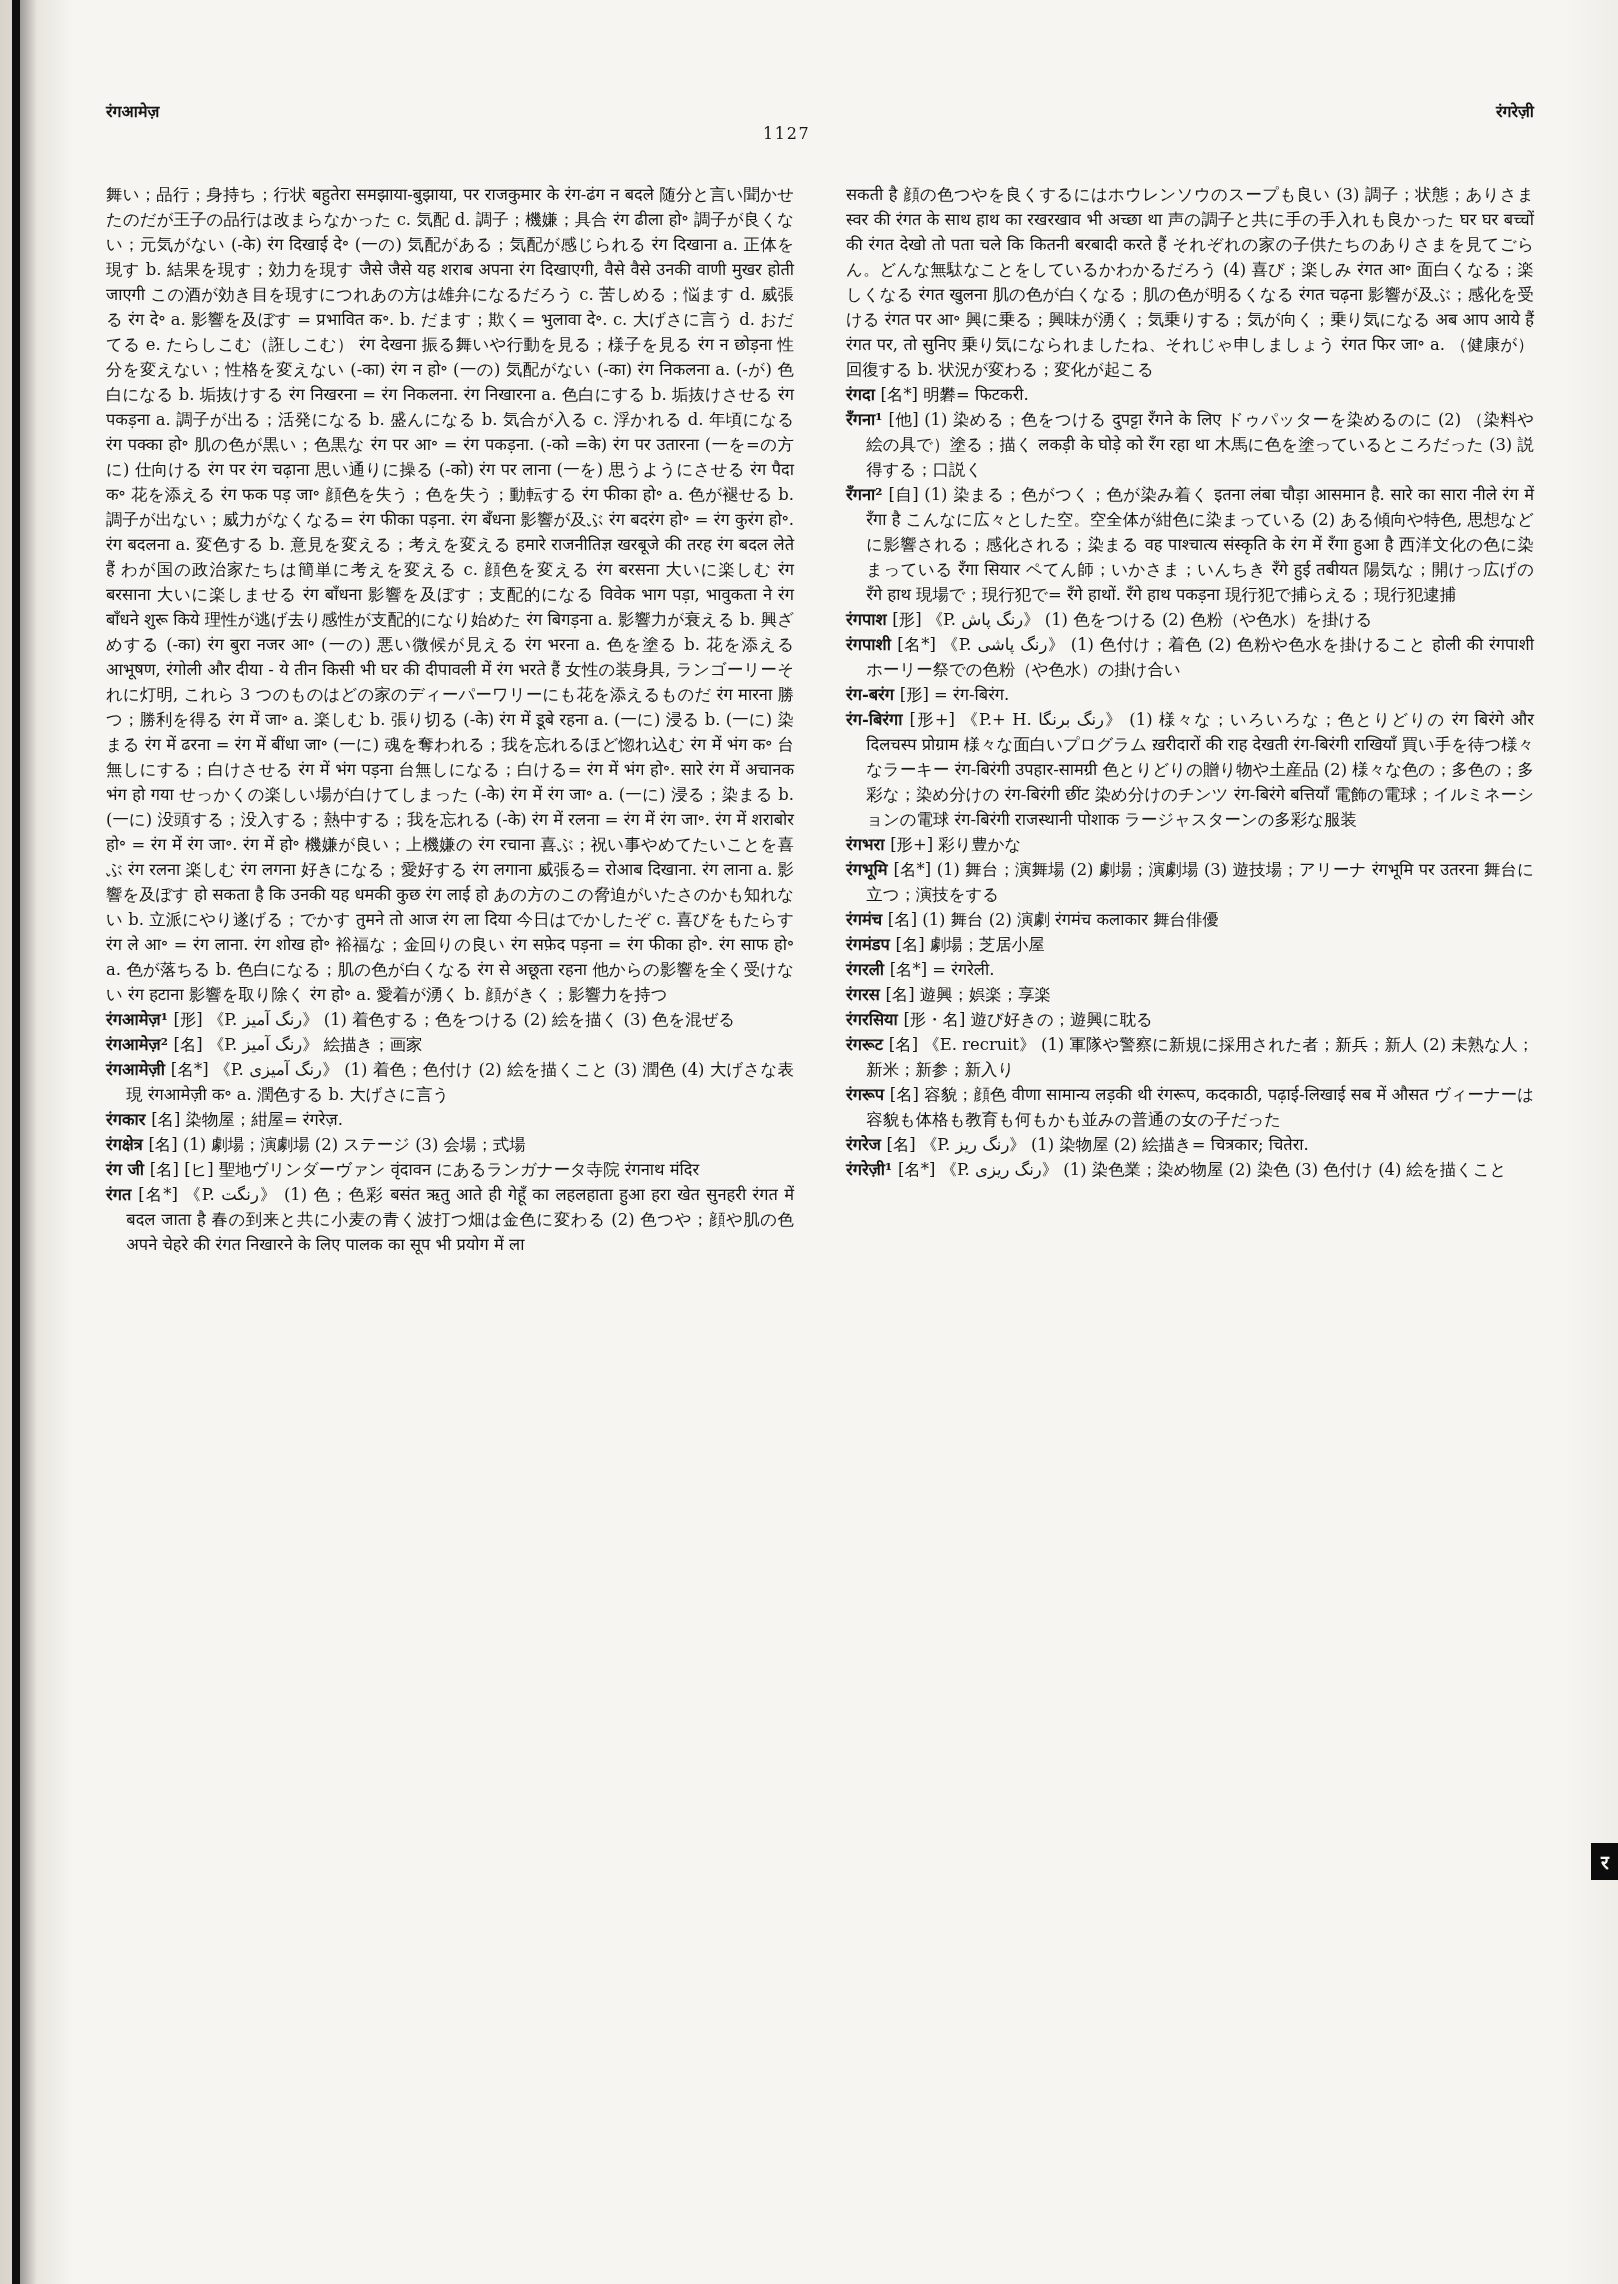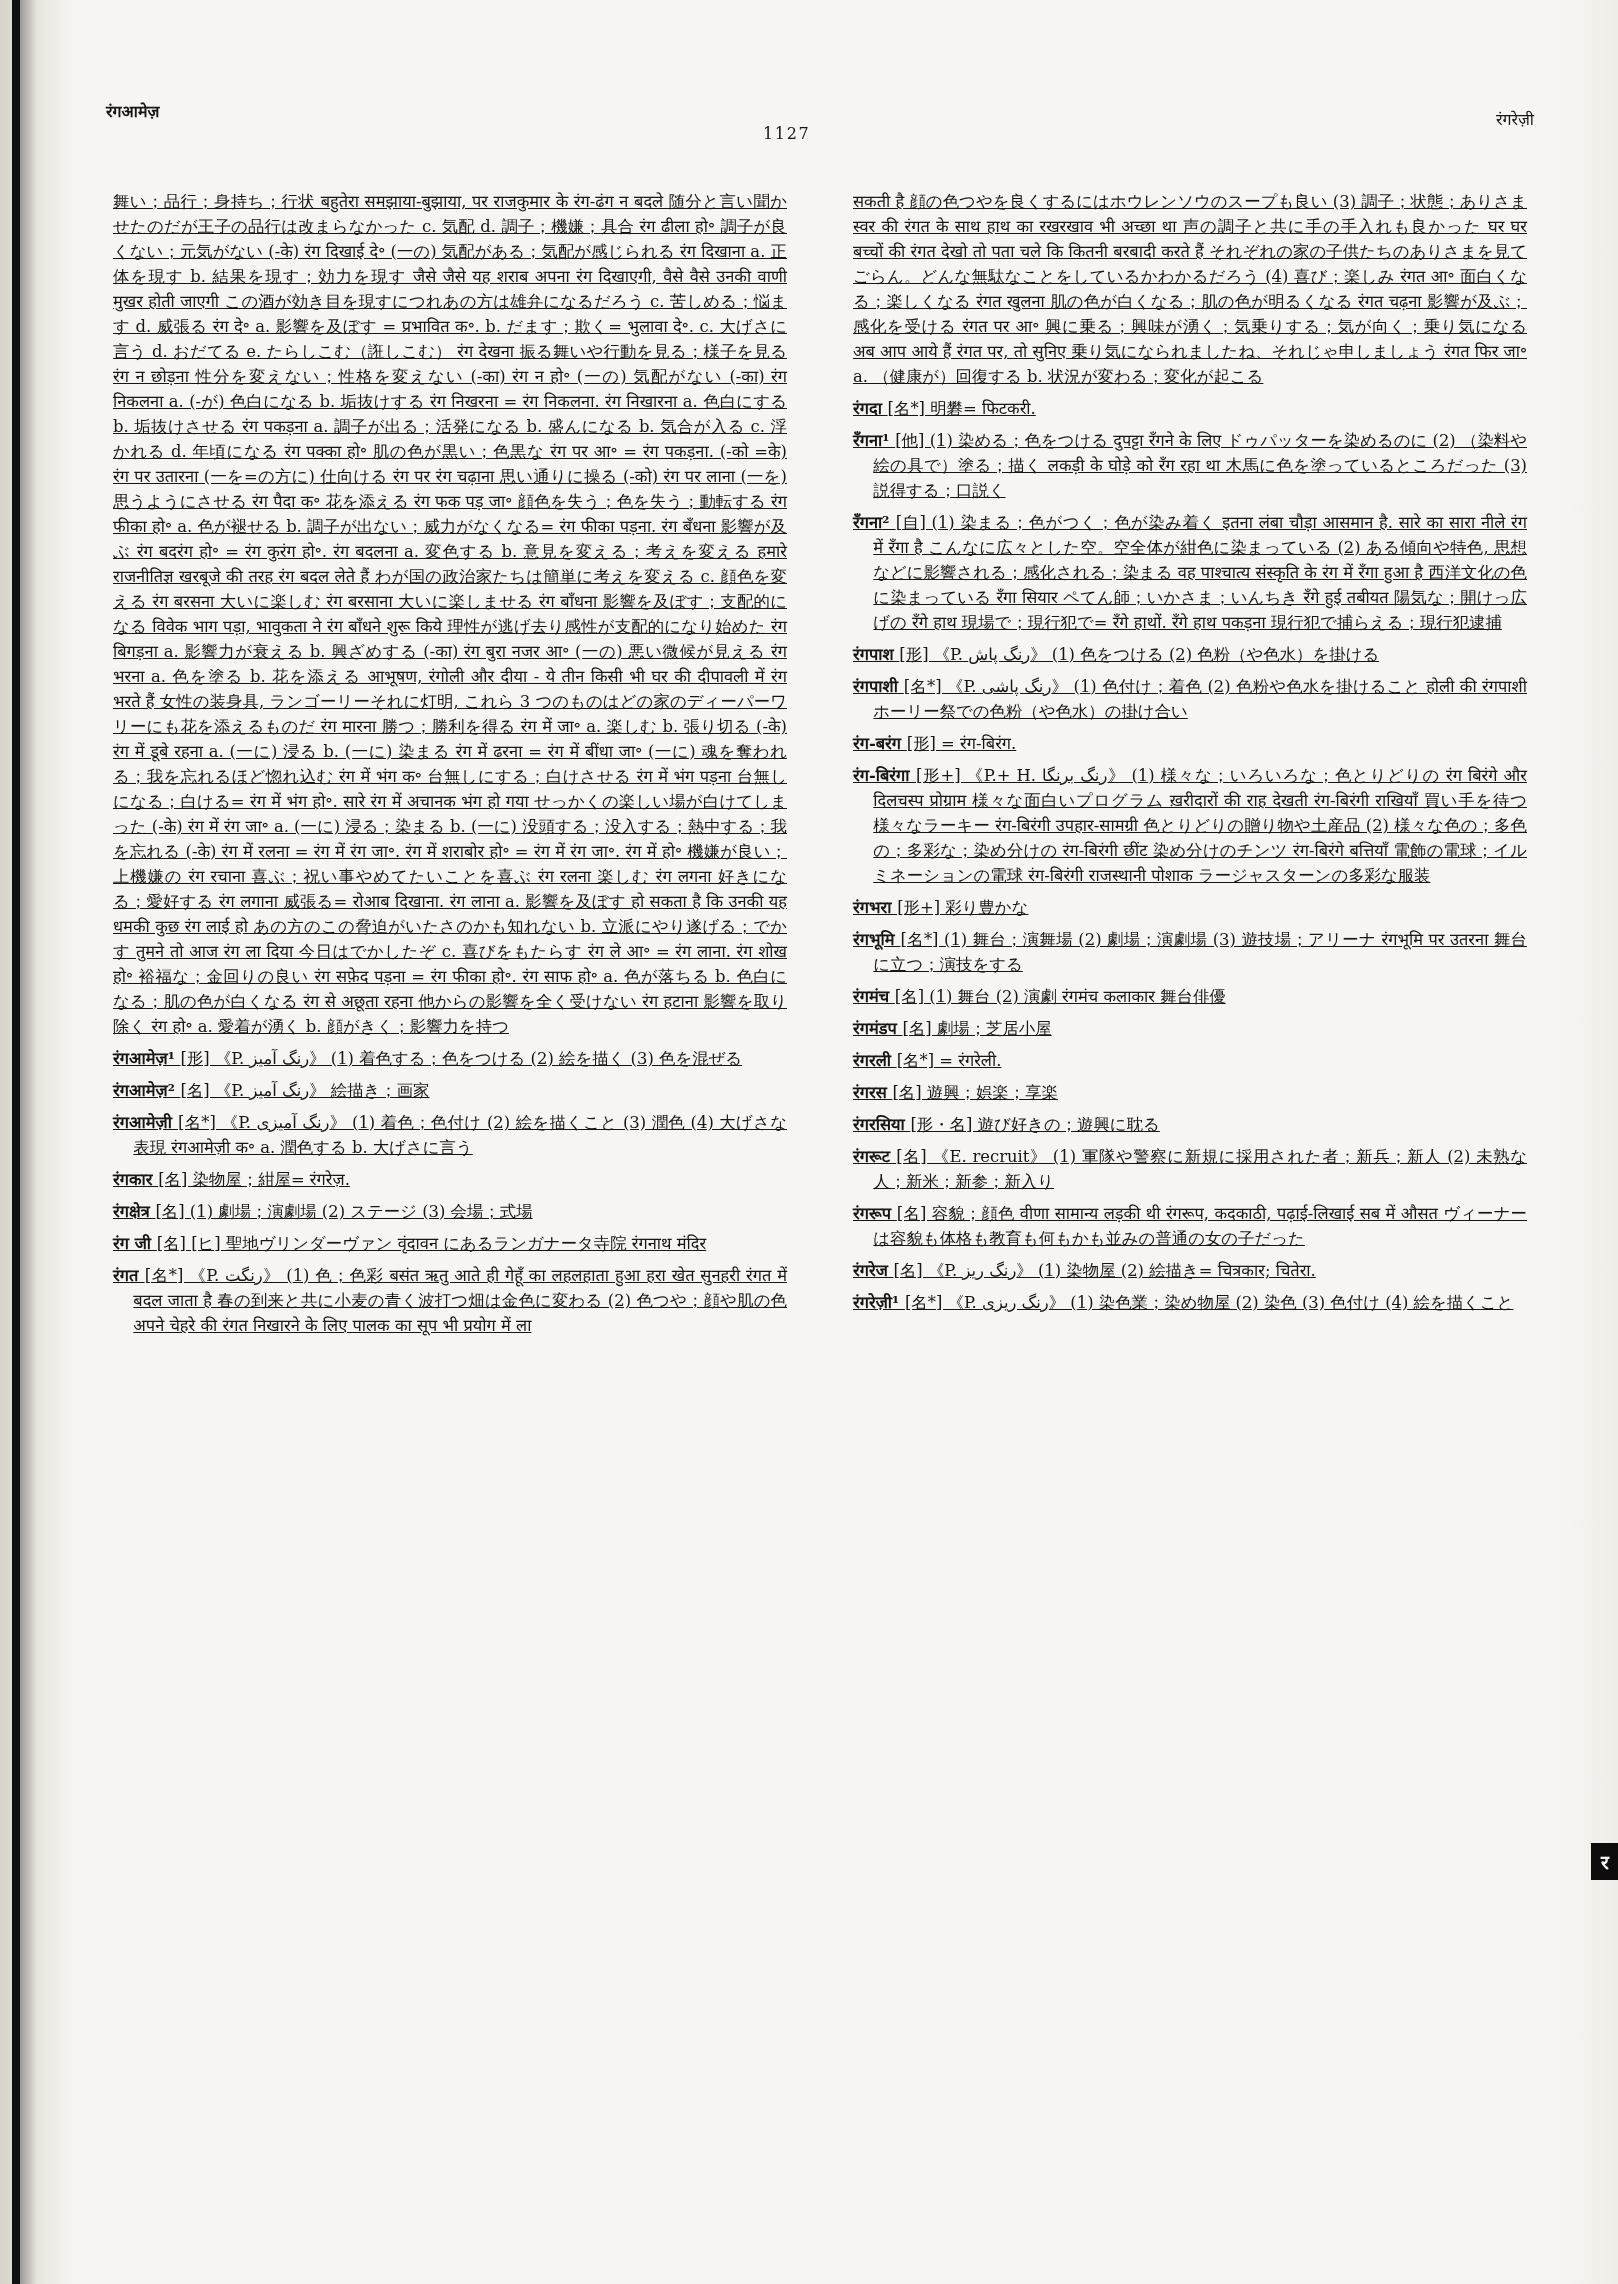--- a/index.html
+++ b/index.html
@@ -8,25 +8,25 @@
     background:#f6f5f1;
     font-family:"DejaVu Serif","Liberation Serif",serif;
     color:#161616;
   }
   .page{position:absolute;inset:0;background:linear-gradient(90deg,#d8d4cb 0px,#f6f5f1 73px,#f6f5f1 1563px,#efede8 1619px);}
   .binding{position:absolute;left:12.4px;top:0;width:7.3px;height:100%;background:#101010;}
   .binding-soft{position:absolute;left:20px;top:0;width:17px;height:100%;
     background:linear-gradient(90deg,rgba(0,0,0,0.30),rgba(0,0,0,0));}
   .header{position:absolute;top:100px;left:106px;width:1428px;height:36px;font-size:16px;}
   .hw-left{position:absolute;left:0;top:0;font-weight:bold;}
-  .hw-right{position:absolute;right:0;top:8px;font-weight:normal;}
+  .hw-right{position:absolute;right:0;top:0;font-weight:bold;}
   .pageno{position:absolute;left:46%;top:0;letter-spacing:1.7px;margin-top:24px;}
   .columns{position:absolute;top:182px;left:106px;width:1428px;display:flex;gap:52px;}
   .col{flex:1 1 0;font-size:16.4px;line-height:25px;text-align:justify;word-break:break-word;}
-  p.para{margin:7px;text-decoration:underline;}
+  p.para{margin:0;}
   p.entry{padding-left:20.3px;text-indent:-20.3px;}
   .hw{font-weight:bold;}
   .tab{position:absolute;right:0;top:1843px;width:28px;height:37px;background:#0c0c0c;
     color:#f6f5f1;display:flex;align-items:center;justify-content:center;
     font-size:19px;font-weight:bold;}
 </style>
 </head>
 <body>
 
 <div class="page">

